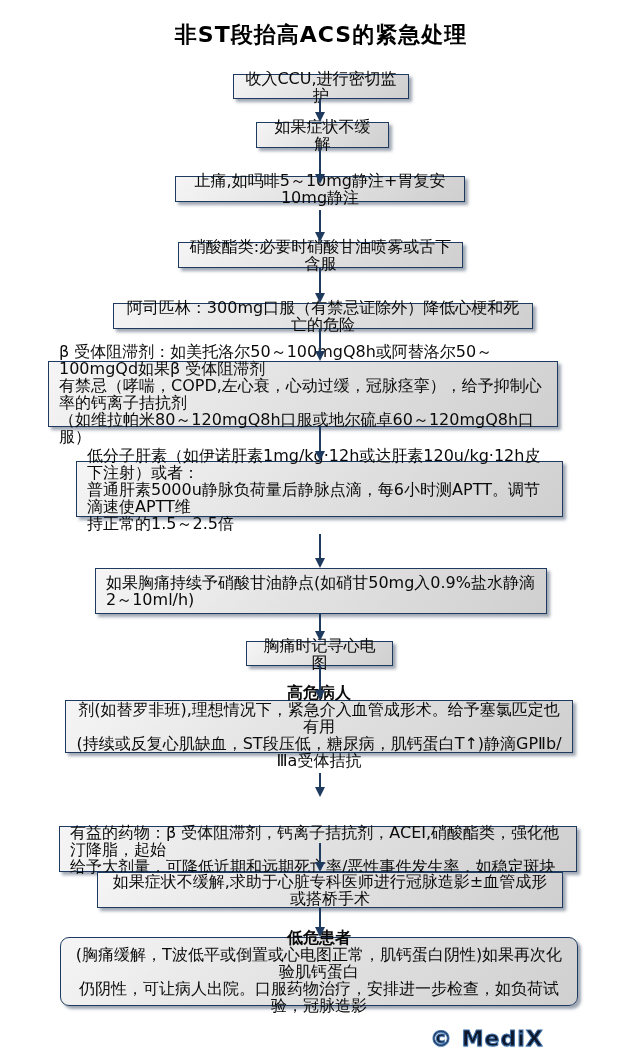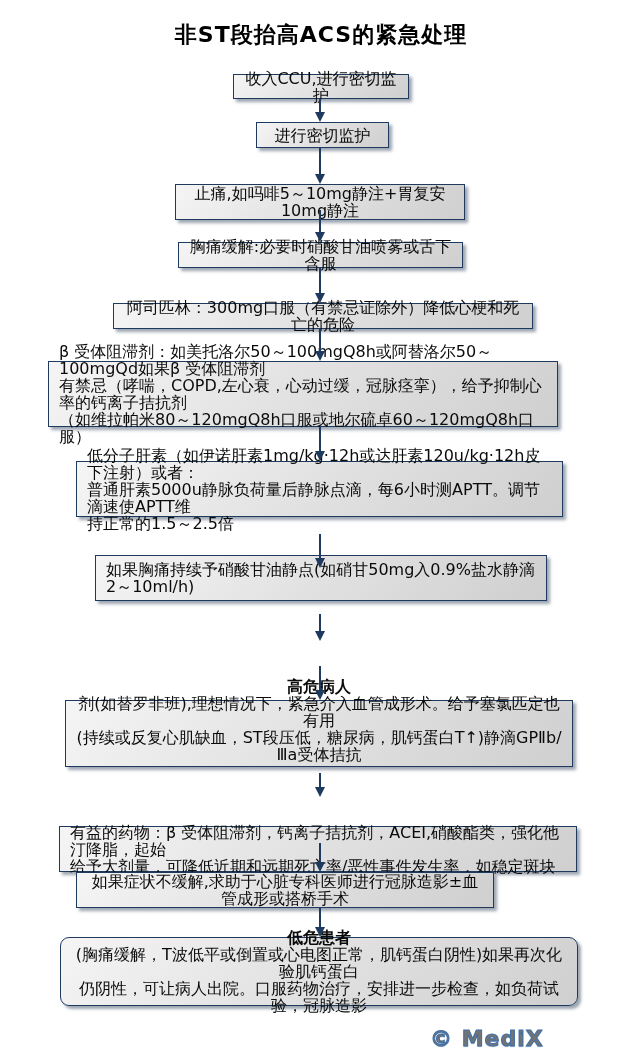--- a/index.html
+++ b/index.html
@@ -32,82 +32,85 @@
   .connector .stem{width:2px;flex:1 1 auto;background:#1f3a5f;}
   .connector .head{
     width:0;height:0;flex:0 0 auto;margin-top:-1px;
     border-left:5px solid transparent;border-right:5px solid transparent;
     border-top:10px solid #1f3a5f;
   }
 
   .watermark{
     position:absolute;left:430px;top:1026px;
     font-size:22px;font-weight:bold;letter-spacing:1px;
-    color:#737373;
+    color:#0f172a;
     -webkit-text-stroke:1px #3e6fa8;
     text-shadow:0 1px 1px rgba(62,111,168,0.5);
     font-style:normal;
   }
 </style>
 </head>
 <body>
 
 <div id="canvas">
 
   <div class="page-title">非ST段抬高ACS的紧急处理</div>
 
   <div class="node center" style="left:233px;top:74px;width:176px;height:25px;">
     <div class="node-line">收入CCU,进行密切监护</div>
   </div>
 
   <div class="node center" style="left:256px;top:122px;width:133px;height:26px;">
-    <div class="node-line">进行密切监护</div>
+    <div class="node-line">如果症状不缓解</div>
   </div>
 
-  <div class="node center" style="left:175px;top:184px;width:290px;height:36px;text-align:center;">
+  <div class="node center" style="left:175px;top:176px;width:290px;height:26px;text-align:center;">
     <div class="node-line">止痛,如吗啡5～10mg静注+胃复安10mg静注</div>
   </div>
 
   <div class="node center" style="left:178px;top:242px;width:285px;height:26px;">
-    <div class="node-line">胸痛缓解:必要时硝酸甘油喷雾或舌下含服</div>
+    <div class="node-line">硝酸酯类:必要时硝酸甘油喷雾或舌下含服</div>
   </div>
 
   <div class="node center" style="left:113px;top:303px;width:420px;height:26px;">
     <div class="node-line">阿司匹林：300mg口服（有禁忌证除外）降低心梗和死亡的危险</div>
   </div>
 
   <div class="node left" style="left:48px;top:361px;width:510px;height:66px;">
     <div class="node-line">β 受体阻滞剂：如美托洛尔50～100mgQ8h或阿替洛尔50～100mgQd如果β 受体阻滞剂</div>
     <div class="node-line">有禁忌（哮喘，COPD,左心衰，心动过缓，冠脉痉挛），给予抑制心率的钙离子拮抗剂</div>
     <div class="node-line">（如维拉帕米80～120mgQ8h口服或地尔硫卓60～120mgQ8h口服）</div>
   </div>
 
   <div class="node left" style="left:76px;top:461px;width:487px;height:56px;">
     <div class="node-line">低分子肝素（如伊诺肝素1mg/kg·12h或达肝素120u/kg·12h皮下注射）或者：</div>
     <div class="node-line">普通肝素5000u静脉负荷量后静脉点滴，每6小时测APTT。调节滴速使APTT维</div>
     <div class="node-line">持正常的1.5～2.5倍</div>
   </div>
 
-  <div class="node left" style="left:95px;top:555px;width:452px;height:46px;">
+  <div class="node left" style="left:95px;top:568px;width:452px;height:46px;">
     <div class="node-line">如果胸痛持续予硝酸甘油静点(如硝甘50mg入0.9%盐水静滴2～10ml/h)</div>
   </div>
 
+  <div class="node center" style="left:246px;top:641px;width:147px;height:25px;">
+    <div class="node-line">胸痛时记寻心电图</div>
+  </div>
 
-  <div class="node center" style="left:65px;top:700px;width:508px;height:67px;justify-content:flex-end;">
+  <div class="node center" style="left:65px;top:700px;width:508px;height:53px;">
     <div class="node-heading">高危病人</div>
     <div class="node-line">剂(如替罗非班),理想情况下，紧急介入血管成形术。给予塞氯匹定也有用</div>
     <div class="node-line">(持续或反复心肌缺血，ST段压低，糖尿病，肌钙蛋白T↑)静滴GPⅡb/Ⅲa受体拮抗</div>
   </div>
 
   <div class="node left" style="left:59px;top:826px;width:518px;height:46px;">
     <div class="node-line">有益的药物：β 受体阻滞剂，钙离子拮抗剂，ACEI,硝酸酯类，强化他汀降脂，起始</div>
     <div class="node-line">给予大剂量，可降低近期和远期死亡率/恶性事件发生率，如稳定斑块</div>
   </div>
 
-  <div class="node center" style="left:76px;top:872px;width:418px;height:36px;">
+  <div class="node center" style="left:97px;top:872px;width:466px;height:36px;">
     <div class="node-line">如果症状不缓解,求助于心脏专科医师进行冠脉造影±血管成形或搭桥手术</div>
   </div>
 
   <div class="node center" style="left:60px;top:937px;width:518px;height:69px;border-radius:9px;">
     <div class="node-heading">低危患者</div>
     <div class="node-line">(胸痛缓解，T波低平或倒置或心电图正常，肌钙蛋白阴性)如果再次化验肌钙蛋白</div>
     <div class="node-line">仍阴性，可让病人出院。口服药物治疗，安排进一步检查，如负荷试验，冠脉造影</div>
   </div>
 
   <div class="connector" style="top:99px;height:23px;">

